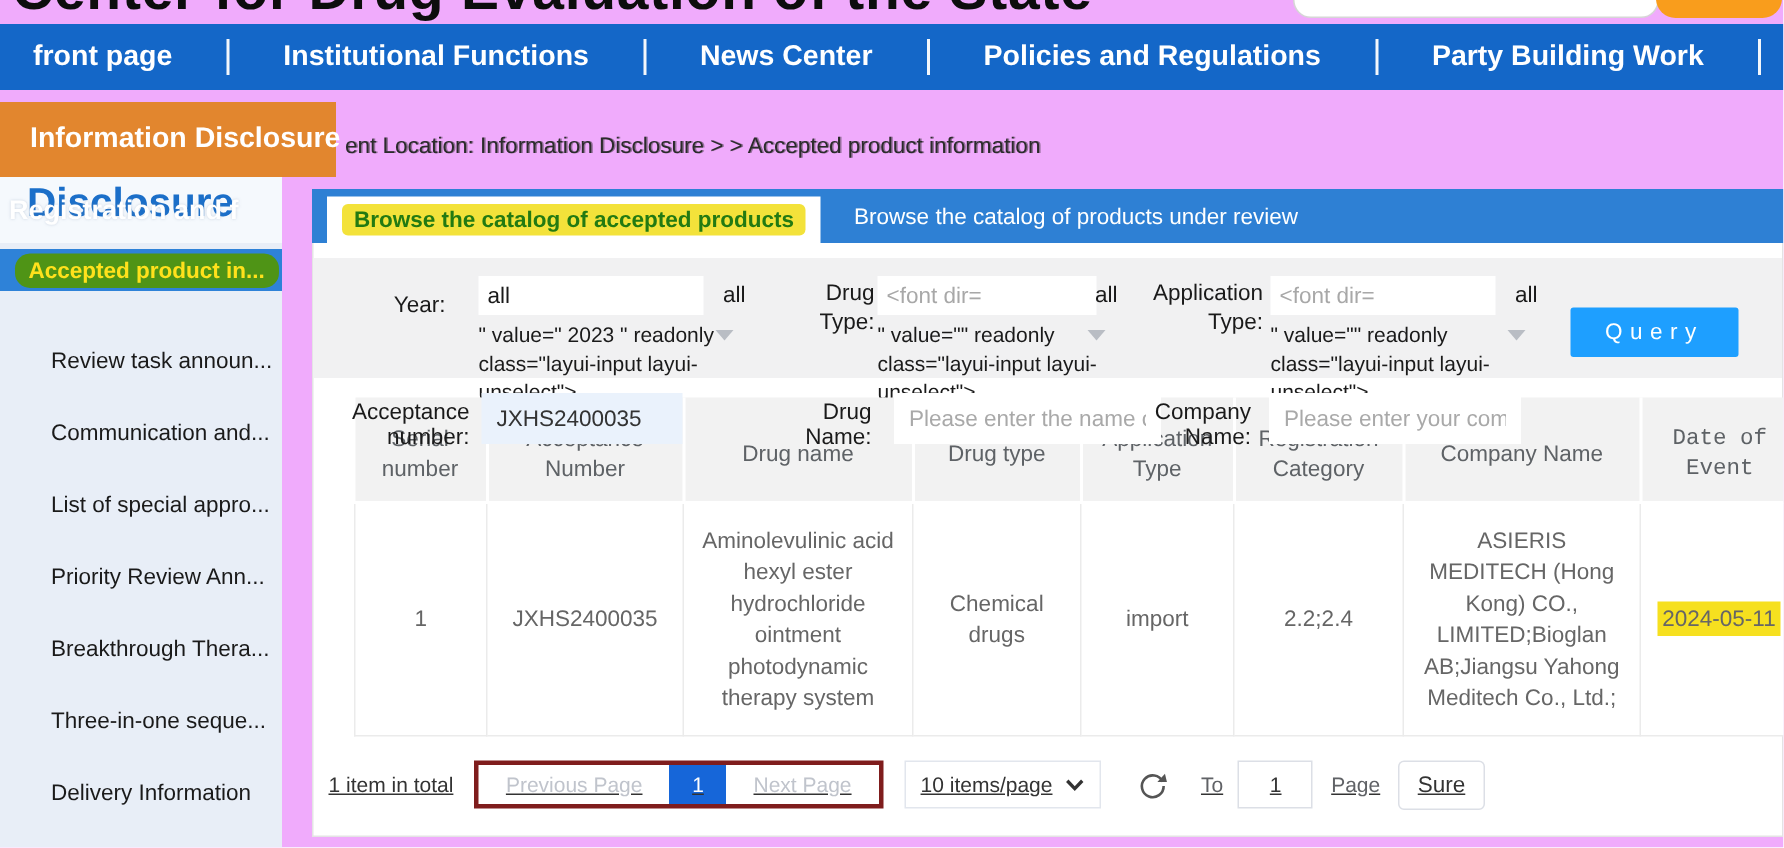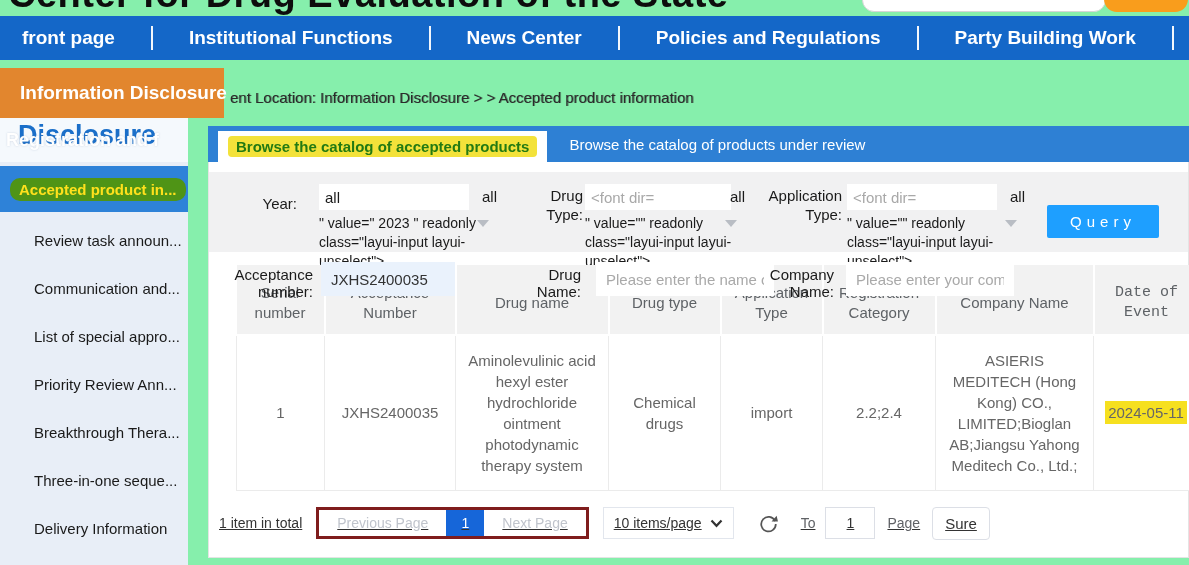--- a/index.html
+++ b/index.html
@@ -1,19 +1,19 @@
 <!DOCTYPE html>
 <html><head>
 <meta charset="utf-8">
 <style>
   * { margin:0; padding:0; box-sizing:border-box; }
   html,body { background:#fff; }
   .page {
     position:relative; width:1189px; height:565px; overflow:hidden;
-    background:#86efac; font-family:"Liberation Sans", sans-serif; color:#1a1a1a;
+    background:#f0abfc; font-family:"Liberation Sans", sans-serif; color:#1a1a1a;
   }
   
   .site-title {
     position:absolute; top:-26px; left:8px; font-size:38px; line-height:40px;
     font-weight:800; color:#0d0d0d; letter-spacing:0.5px; white-space:nowrap;
   }
   .search-sliver {
     position:absolute; top:-12px; left:862px; width:244px; height:24px;
     background:#fff; border:1px solid #d6d6d6; border-radius:12px;
   }
@@ -44,21 +44,21 @@
   .sidebar { position:absolute; top:118px; left:0; width:188px; height:447px; background:#e8eef7; }
   .side-head { position:relative; height:44px; background:#f5f9fd; overflow:visible; }
   .overlay-blue {
     position:absolute; top:2px; left:18px; color:#1b6fc9; font-size:27px; font-weight:bold; white-space:nowrap; z-index:1;
   }
   .overlay-white {
     position:absolute; top:12px; left:6px; color:#fff; font-size:18px; font-weight:bold;
     white-space:nowrap; z-index:2; width:210px; text-shadow:0 0 2px rgba(120,140,170,0.35);
   }
   .side-active {
-    position:absolute; top:48px; left:0; width:188px; height:46px;
+    position:absolute; top:48px; left:0; width:188px; height:28px;
     background:#2e82d8; display:flex; align-items:center; padding-left:10px; cursor:pointer;
   }
   .marker-green {
     background:#4f9416; border-radius:10px; padding:3px 9px;
     color:#ffe11c; font-size:15px; font-weight:bold; white-space:nowrap;
   }
   .side-items { position:absolute; top:98px; left:0; width:188px; }
   .side-item {
     height:48px; display:flex; align-items:center; padding-left:34px;
     font-size:15px; color:#1a1a1a; cursor:pointer; white-space:nowrap;

